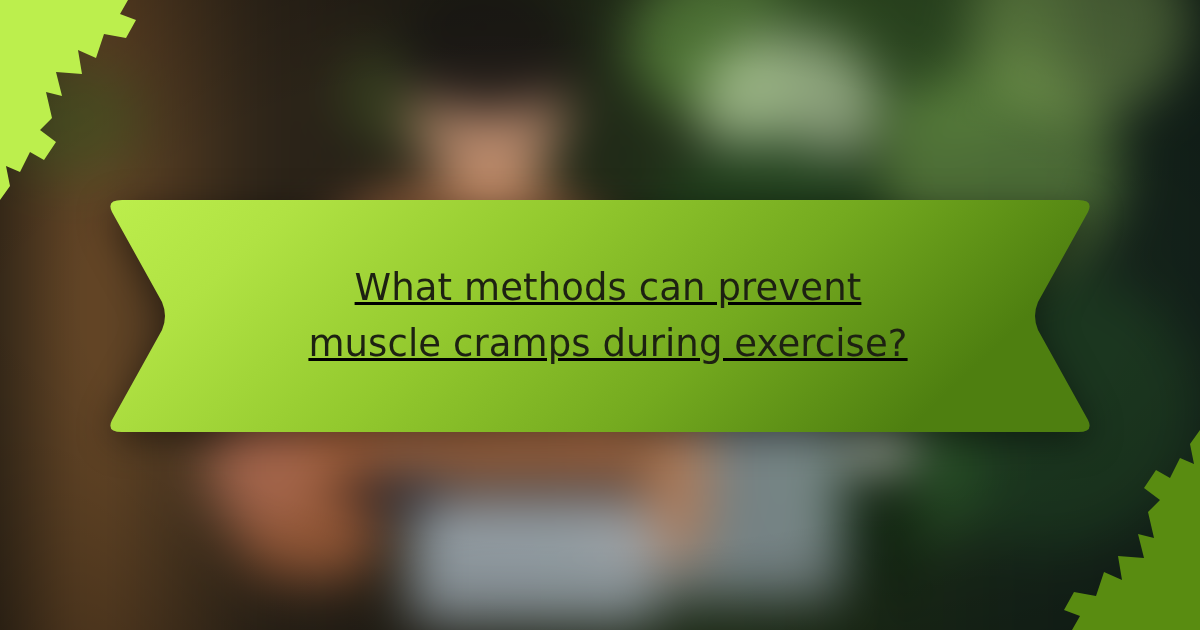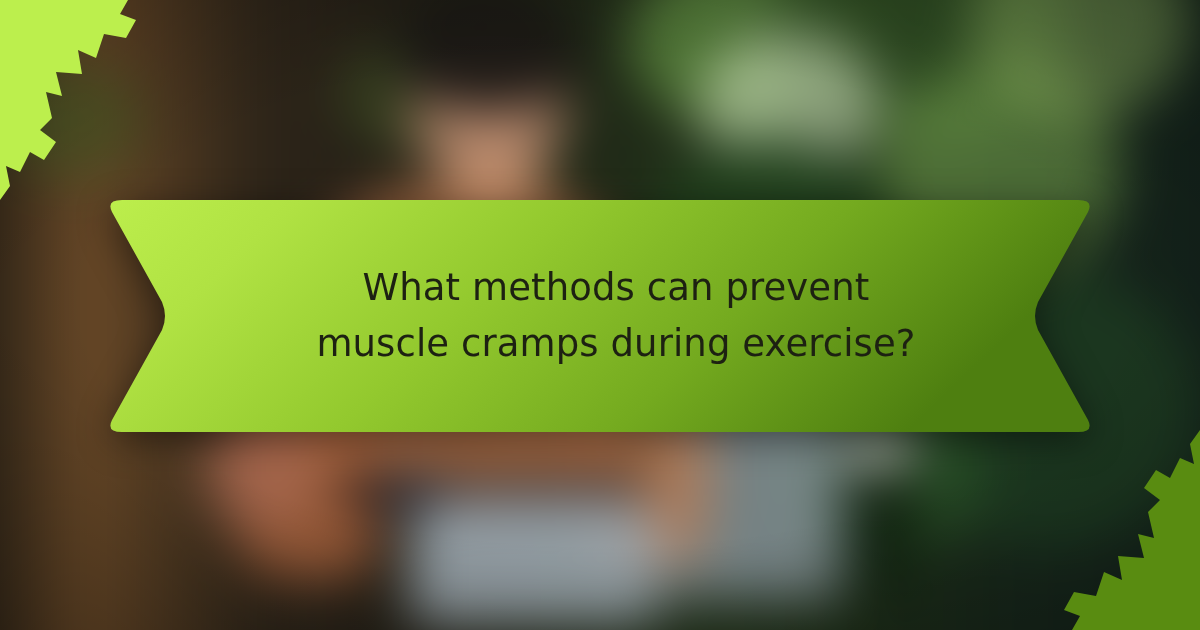--- a/index.html
+++ b/index.html
@@ -145,29 +145,30 @@
     width: 988px;
     height: 238px;
   }
   .banner-shadow {
     position: absolute;
     inset: 0;
     filter: drop-shadow(0 8px 18px rgba(0,0,0,.45));
   }
   .banner-text {
     position: absolute;
-    left: 16px;
+    left: 8px;
     top: 0;
     width: 988px;
     height: 238px;
     display: flex;
     align-items: center;
     justify-content: center;
     box-sizing: border-box;
     padding: 0 175px;
+    text-decoration: underline;
   }
   .banner-title {
     margin: 0;
     font-family: "DejaVu Sans", sans-serif;
     font-size: 37px;
     font-weight: 400;
     line-height: 1.52;
     color: #1d2112;
     text-align: center;
     letter-spacing: .1px;

